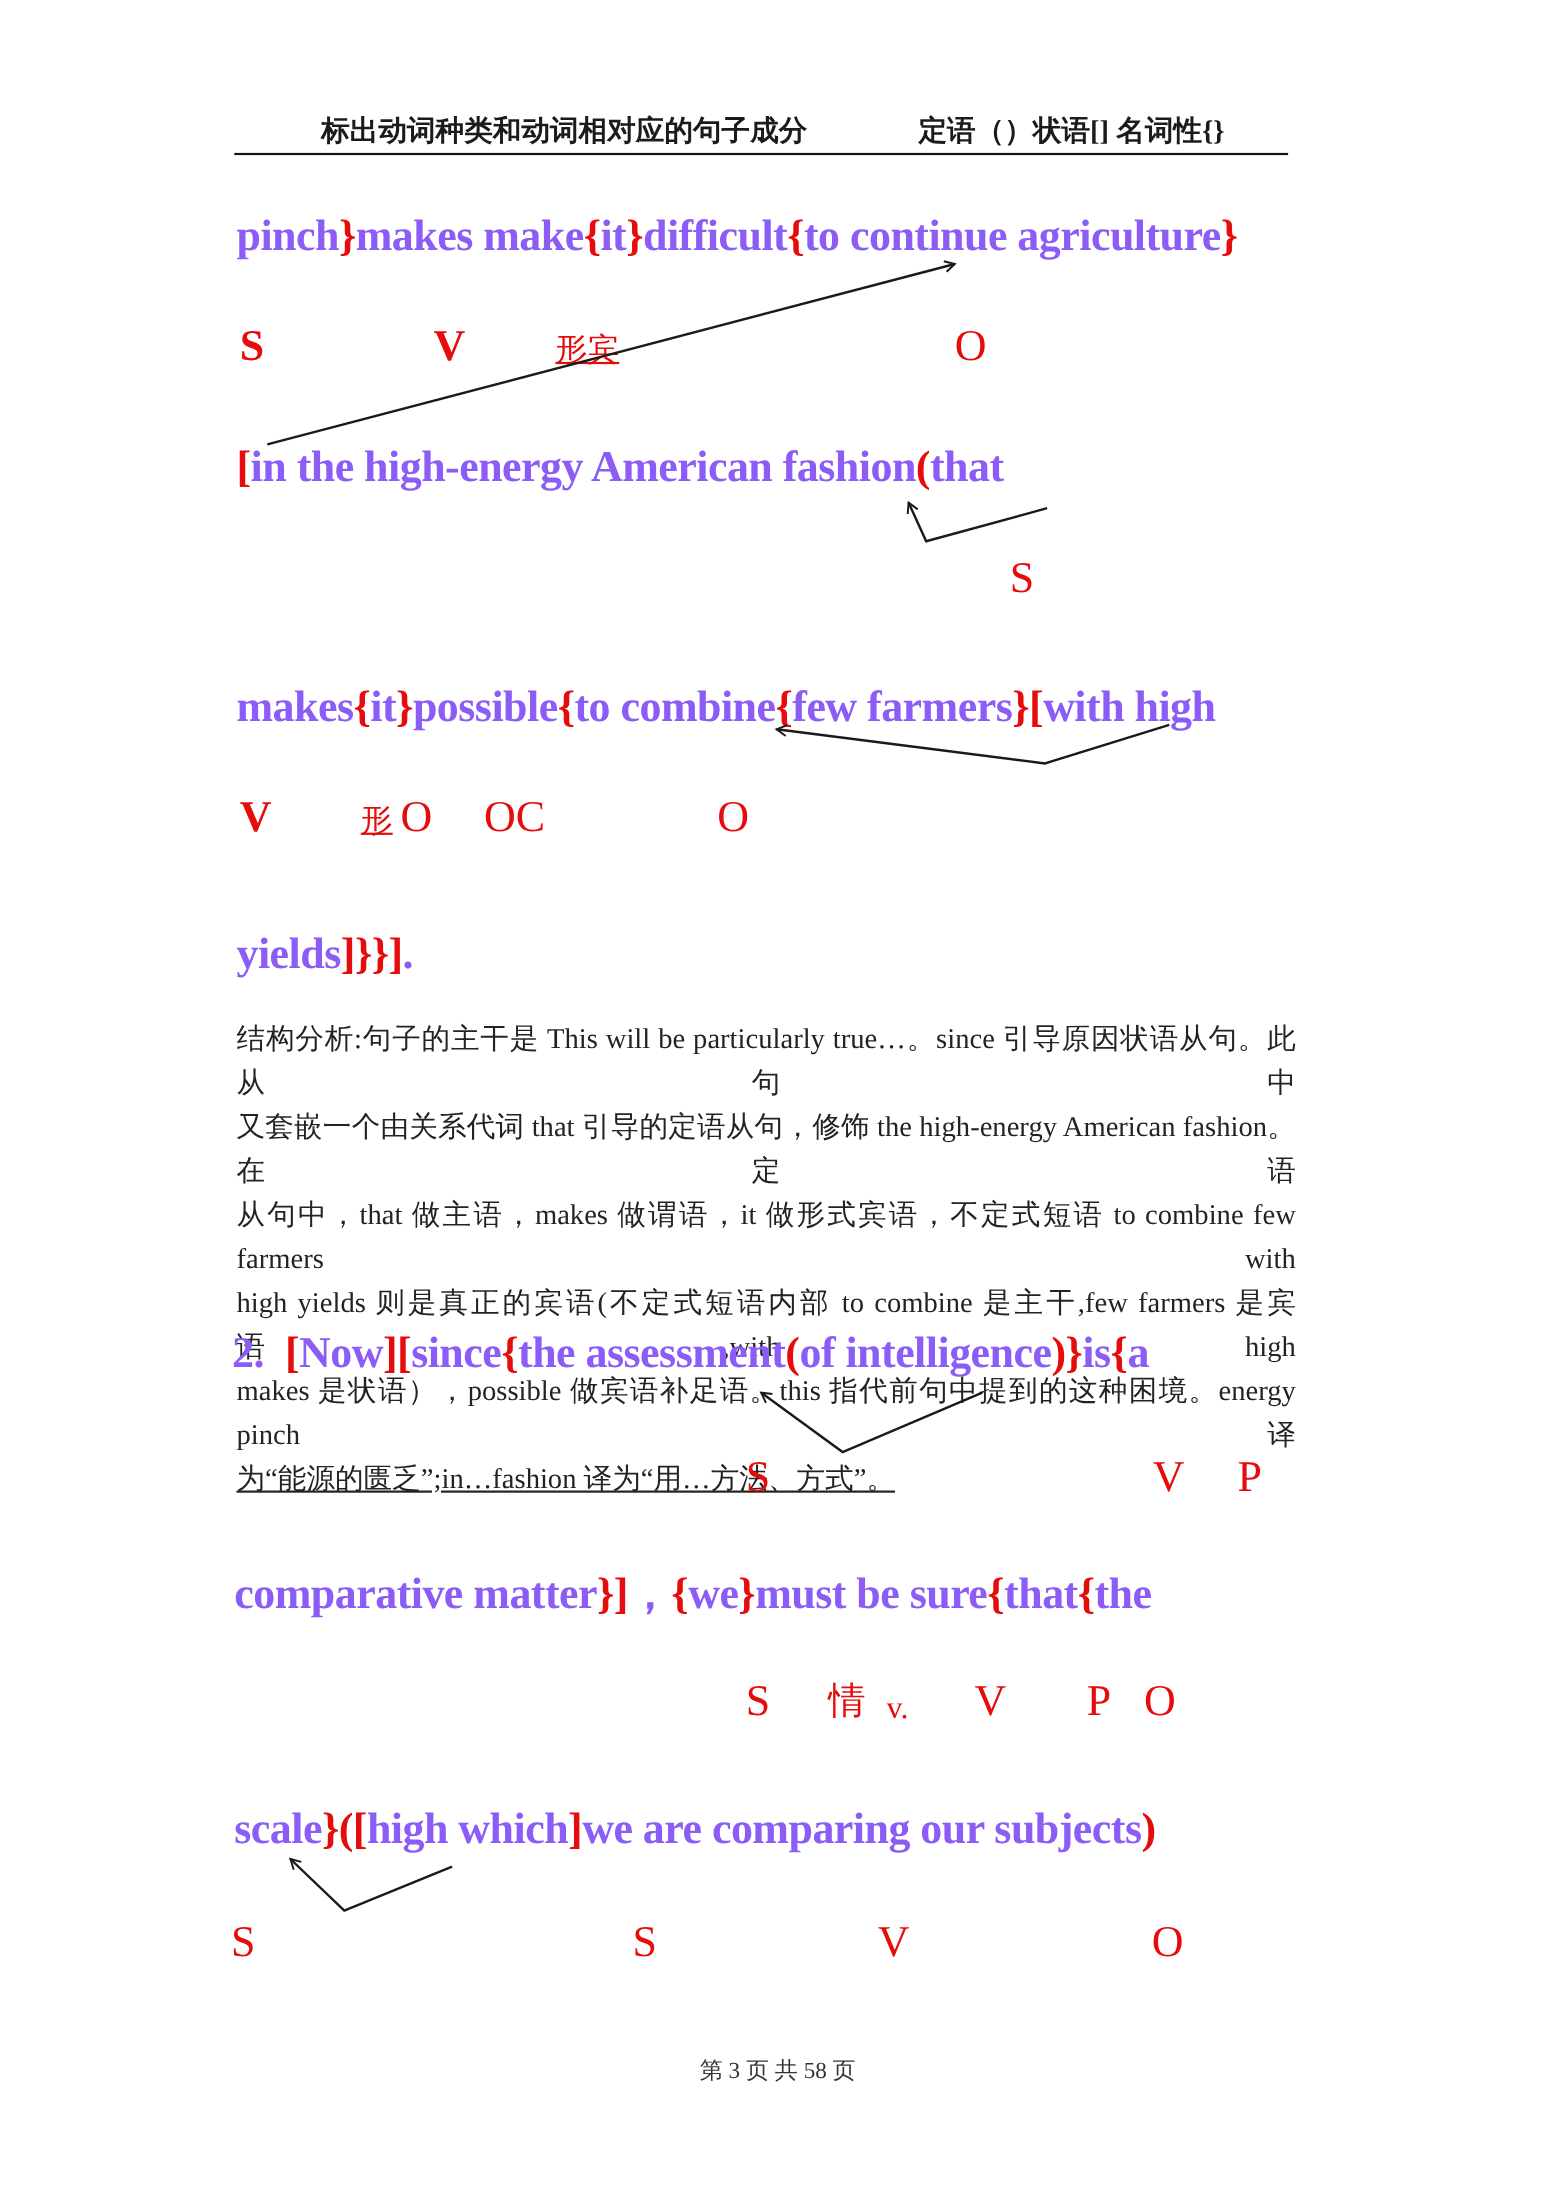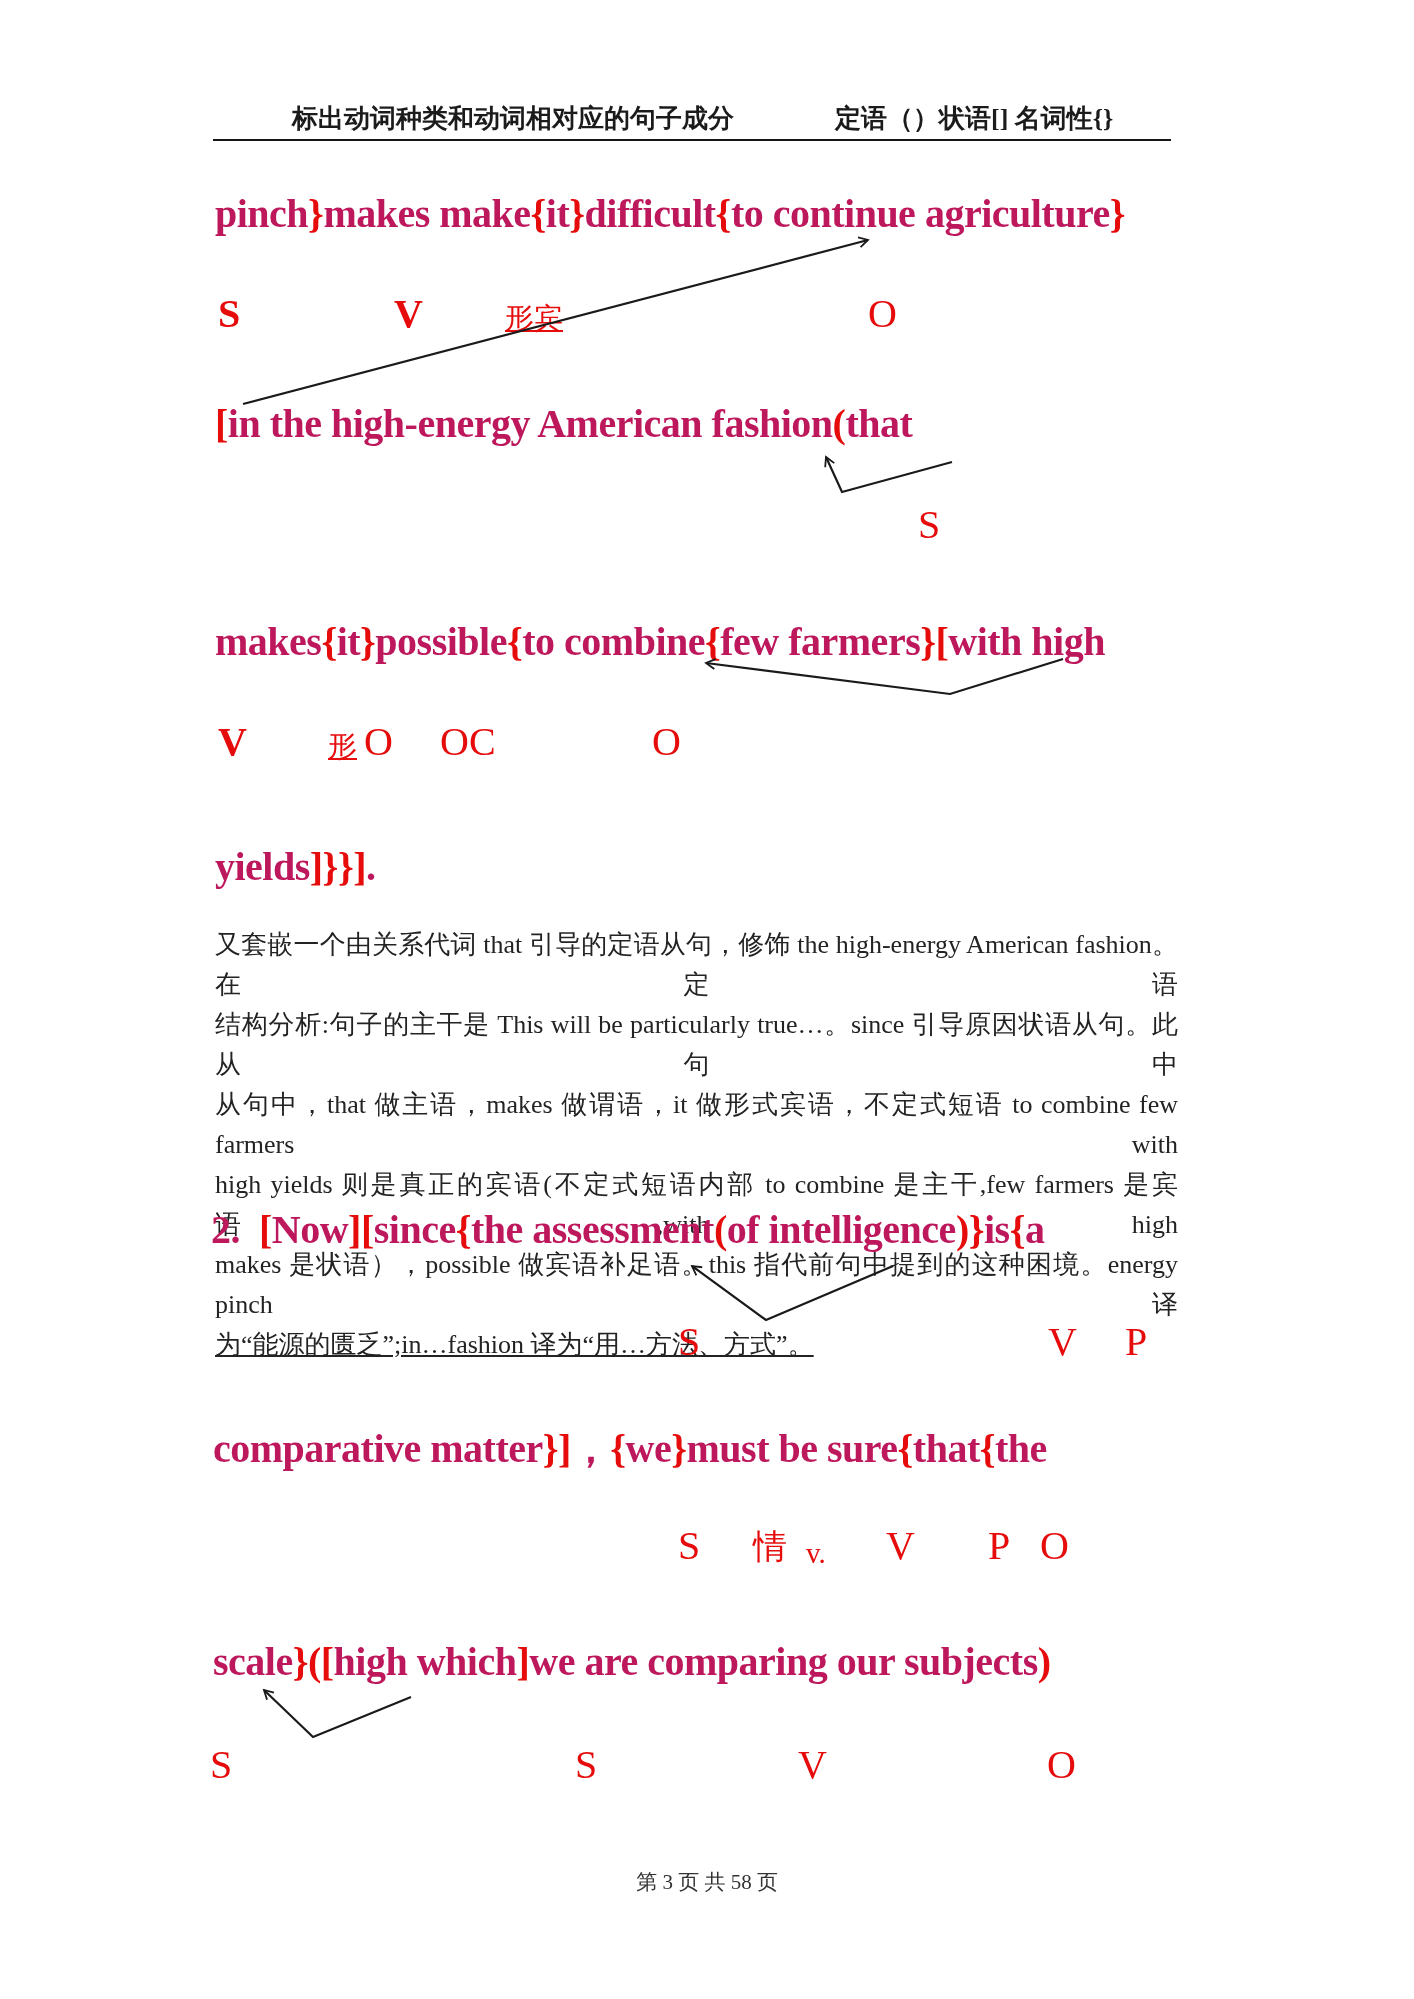--- a/index.html
+++ b/index.html
@@ -3,21 +3,21 @@
 <meta charset="utf-8">
 <style>
   html,body{margin:0;padding:0;background:#ffffff;}
   .page{position:relative;width:1414px;height:1999px;background:#ffffff;overflow:hidden;
         font-family:"Liberation Serif",serif;}
   .hdr{position:absolute;top:104px;font:bold 26px/30px "Liberation Serif",serif;color:#1b1b1b;white-space:pre;}
   .rule{position:absolute;left:213px;top:139px;width:958px;border-top:2px solid #161616;}
   .bigline{position:absolute;font:bold 40px/48px "Liberation Serif",serif;color:#2d2d2d;
            letter-spacing:-0.5px;white-space:pre;}
   .bigline .red{color:#e60c0c;}
-  .bigline .blk{color:#be185d;}
+  .bigline .blk{color:#8b5cf6;}
   .lab{position:absolute;font:40px/44px "Liberation Serif",serif;color:#e60c0c;white-space:pre;}
   .lab.bold{font-weight:bold;}
   .labcn{font-size:29px;line-height:33px;text-decoration:underline;}
   .labcn-big{font-size:34px;line-height:38px;}
   .labsm{font-size:29px;line-height:33px;}
   .ana-wrap{position:absolute;left:215px;top:925px;width:963px;color:#232323;}
   .ana-line{font:26px/40px "Liberation Serif",serif;text-align:justify;text-align-last:justify;}
   .ana-line.last{text-align:left;text-align-last:auto;text-decoration:underline;}
   .foot{position:absolute;left:0;top:1858px;width:1414px;text-align:center;
         font:21px/26px "Liberation Serif",serif;color:#333333;margin-top:11px;}
@@ -47,22 +47,22 @@
 
   <span class="lab bold" style="left:218px;top:720px">V</span>
   <span class="lab labcn" style="left:328px;top:730px">形</span>
   <span class="lab" style="left:364px;top:720px">O</span>
   <span class="lab" style="left:440px;top:720px">OC</span>
   <span class="lab" style="left:652px;top:720px">O</span>
 
   <div class="bigline" style="left:215px;top:843px"><span class="blk">yields</span><span class="red">]}}]</span><span class="blk">.</span></div>
 
   <div class="ana-wrap">
+    <div class="ana-line">结构分析:句子的主干是 This will be particularly true…。since 引导原因状语从句。此从句中</div>
     <div class="ana-line">又套嵌一个由关系代词 that 引导的定语从句，修饰 the high-energy American fashion。在定语</div>
-    <div class="ana-line">结构分析:句子的主干是 This will be particularly true…。since 引导原因状语从句。此从句中</div>
     <div class="ana-line">从句中，that 做主语，makes 做谓语，it 做形式宾语，不定式短语 to combine few farmers with</div>
     <div class="ana-line">high yields 则是真正的宾语(不定式短语内部 to combine 是主干,few farmers 是宾语,with high</div>
     <div class="ana-line">makes 是状语），possible 做宾语补足语。this 指代前句中提到的这种困境。energy pinch 译</div>
     <div class="ana-line last">为“能源的匮乏”;in…fashion 译为“用…方法、方式”。</div>
   </div>
 
   <div class="bigline" style="left:211px;top:1206px"><span class="blk">2.  </span><span class="red">[</span><span class="blk">Now</span><span class="red">][</span><span class="blk">since</span><span class="red">{</span><span class="blk">the assessment</span><span class="red">(</span><span class="blk">of intelligence</span><span class="red">)}</span><span class="blk">is</span><span class="red">{</span><span class="blk">a</span></div>
 
   <span class="lab" style="left:678px;top:1320px">S</span>
   <span class="lab" style="left:1048px;top:1320px">V</span>

